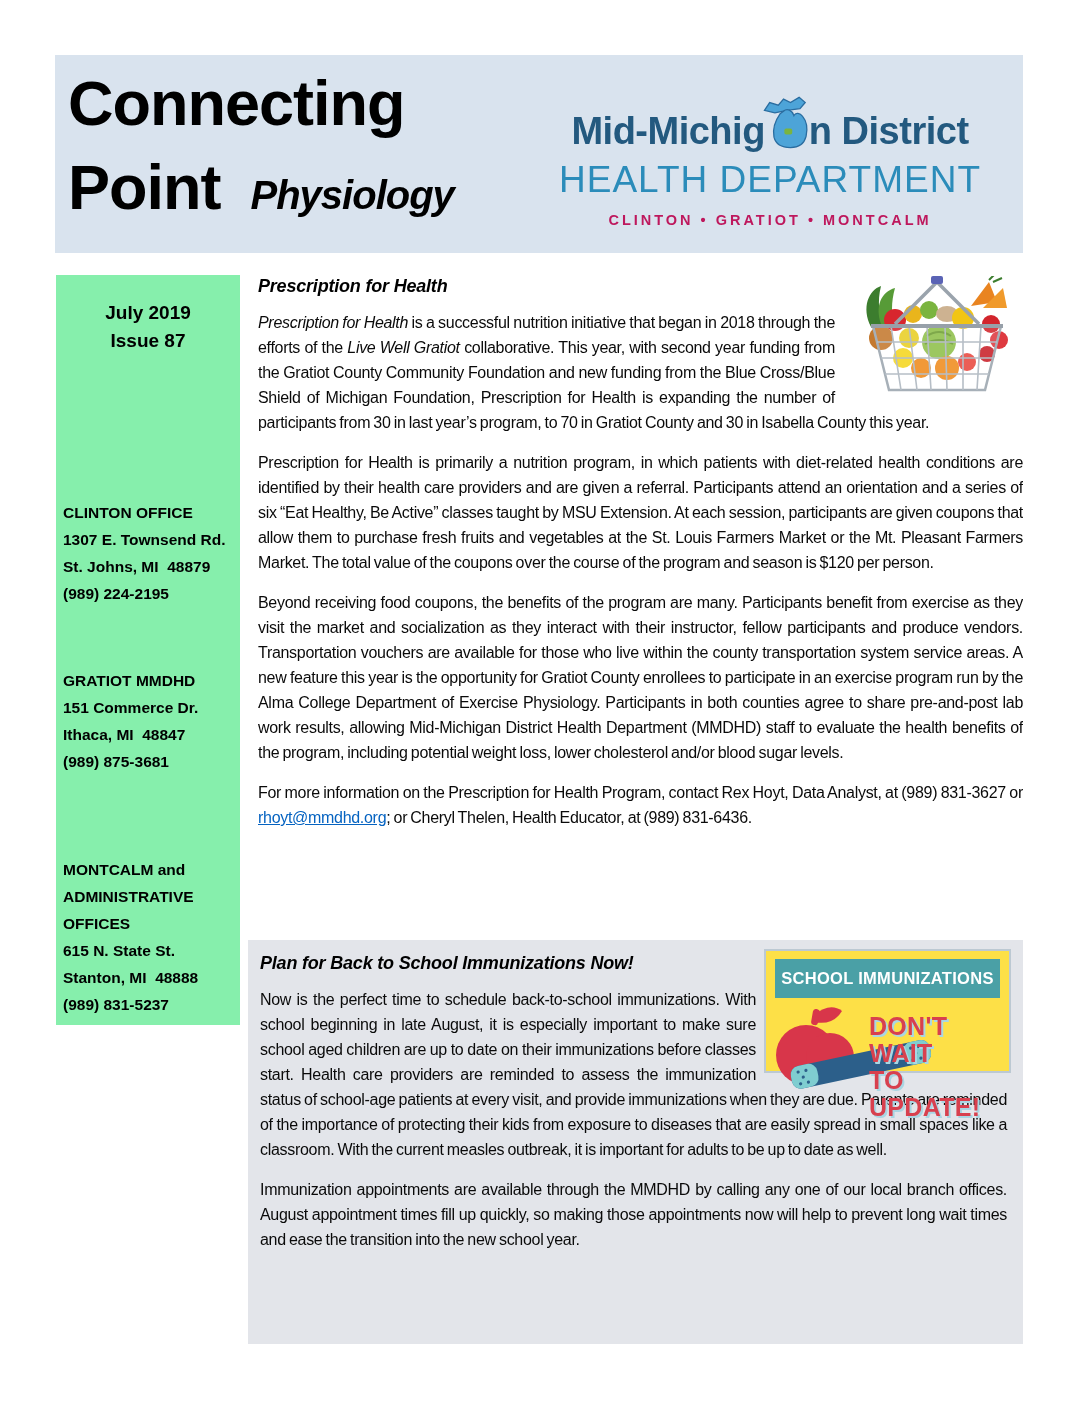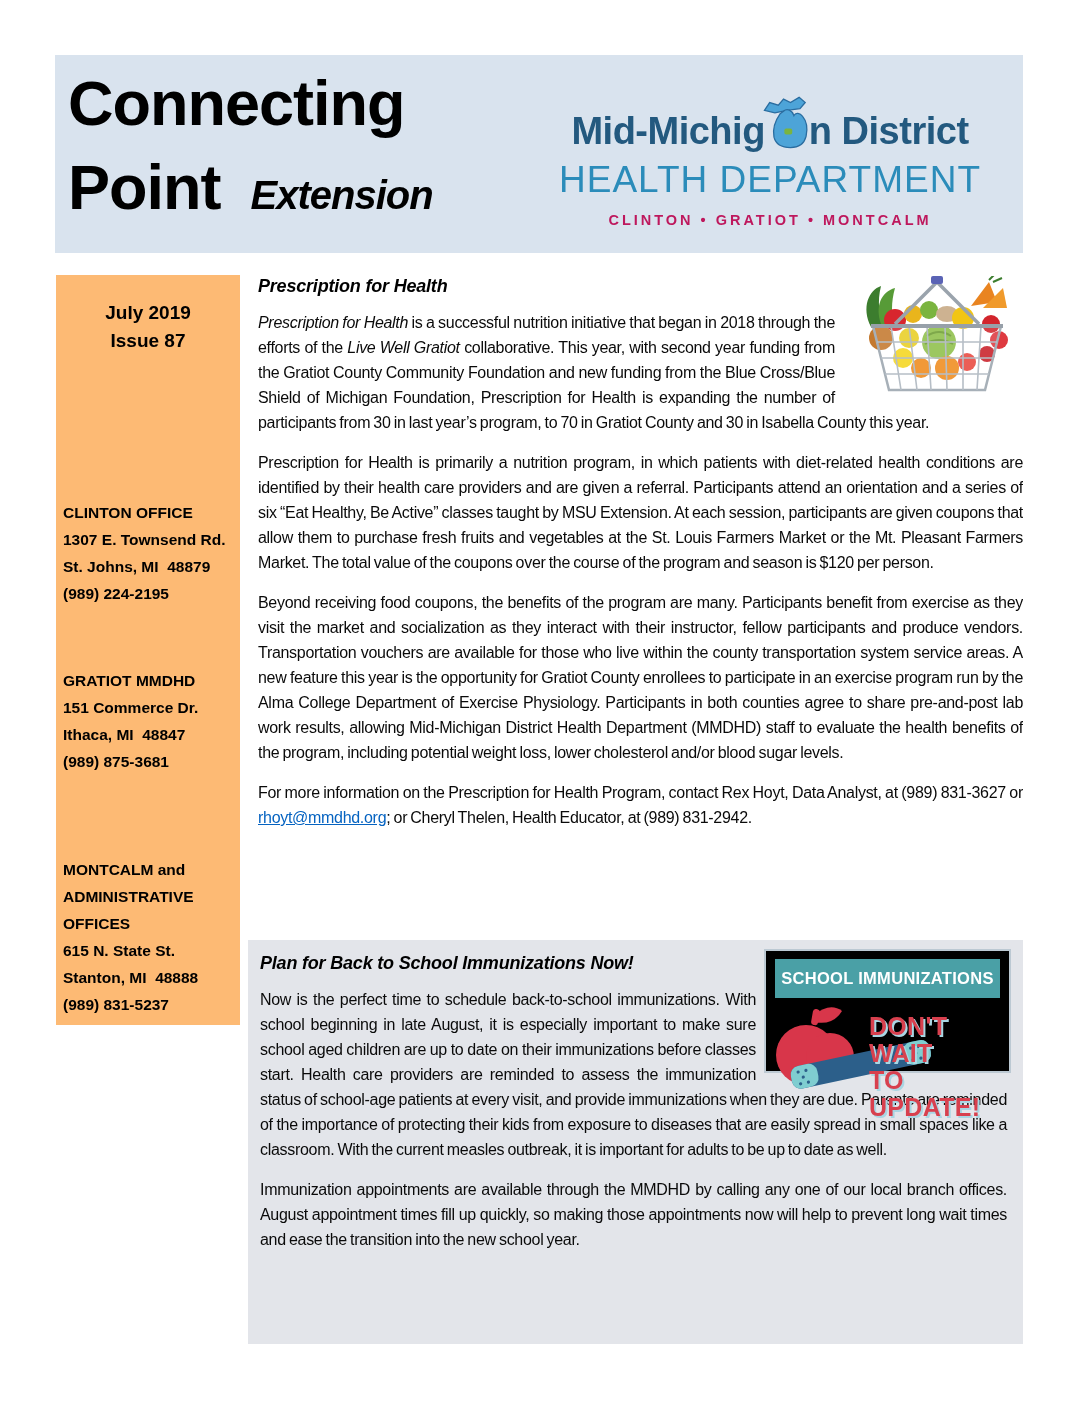--- a/index.html
+++ b/index.html
@@ -14,57 +14,57 @@
   .mast-sub{font-size:40px;font-style:italic;font-weight:bold;letter-spacing:-1px;margin-left:30px;}
 
   
   .logo{position:absolute;left:480px;top:44px;width:470px;text-align:center;}
   .logo-l1{font-size:38px;font-weight:bold;color:#23597f;letter-spacing:-0.5px;display:flex;justify-content:center;align-items:center;}
   .mitten{width:52px;height:64px;margin:0 -4px;transform:translateY(-12px);}
   .logo-l2{font-size:37px;color:#2b8cba;letter-spacing:1px;margin-top:-4px;}
   .logo-l3{font-size:14.5px;font-weight:bold;color:#be185d;letter-spacing:3px;margin-top:11px;text-align:center;}
 
   
-  .sidebar{position:absolute;left:56px;top:275px;width:184px;height:750px;background:#fdba74;font-weight:bold;}
+  .sidebar{position:absolute;left:56px;top:275px;width:184px;height:750px;background:#86efac;font-weight:bold;}
   .issue{position:absolute;top:24px;left:0;width:100%;text-align:center;font-size:19px;line-height:28px;}
   .office{position:absolute;left:7px;width:170px;font-size:15.5px;line-height:27px;}
   .office .addr{white-space:pre-wrap;}
   .o1{top:196px;margin-top:28px;} .o2{top:392px;} .o3{top:581px;}
   .side-foot{position:absolute;left:7px;top:827px;width:168px;font-size:15.5px;line-height:28.5px;}
   .link{color:#0563c1;text-decoration:underline;}
 
   
   .art1{position:absolute;left:248px;top:276px;width:775px;padding-left:10px;box-sizing:border-box;max-height:658px;overflow:hidden;}
   .art-head{font-size:18px;font-weight:bold;font-style:italic;margin:0 0 13px;letter-spacing:-0.2px;}
   p.body{font-size:16px;line-height:25px;text-align:justify;margin:0 0 15px;letter-spacing:-0.3px;word-spacing:-1px;color:#0a0a0a;}
   p.body i{font-style:italic;}
   .basket{float:right;width:172px;height:124px;margin:-4px 0 8px 16px;}
 
   
   .box2{position:absolute;left:248px;top:940px;width:775px;height:404px;background:#e3e5ea;
         box-sizing:border-box;padding:13px 16px 0 12px;overflow:hidden;}
-  .imm-card{float:right;width:247px;height:124px;background:#000000;border:2px solid #bcc9d3;
+  .imm-card{float:right;width:247px;height:124px;background:#fde047;border:2px solid #bcc9d3;
             box-sizing:border-box;position:relative;margin:-4px -4px 10px 8px;}
   .imm-banner{margin:8px 9px 0;height:39px;background:#4aa0a6;color:#fff;font-size:16.5px;font-weight:bold;
               display:flex;align-items:center;justify-content:center;letter-spacing:0.3px;}
   .imm-art{position:absolute;left:2px;top:44px;width:240px;height:98px;z-index:1;}
   .imm-warn{position:absolute;left:103px;top:62px;z-index:2;font-size:25px;font-weight:bold;color:#d8404e;
             line-height:27px;letter-spacing:0.3px;text-shadow:2px 2px 0 #a9d6e3;}
 </style>
 </head>
 <body>
 
 <div id="page">
 
   <div class="band">
     <div class="mast">
       <div class="mast-l1">Connecting</div>
       <div class="mast-l2">
           <span>Point</span>
-          <span class="mast-sub">Extension</span>
+          <span class="mast-sub">Physiology</span>
         </div>
     </div>
 
     <div class="logo">
       <div class="logo-l1">
           <span>Mid-Michig</span>
           <svg class="mitten" viewBox="0 0 60 72">
           <path d="M4,26 L10,17 L20,20 L26,13 L34,17 L44,11 L51,17 L45,24 L30,26 L16,29 Z" fill="#4da4d8" stroke="#2a6da0" stroke-width="1.5"></path>
           <path d="M22,30 C17,37 13,47 15,57 C17,65 24,69 34,69 C44,69 50,64 52,56 C54,47 53,39 48,33 C45,29 40,28 38,32 C36,26 30,23 26,27 Z" fill="#4da4d8" stroke="#2a6da0" stroke-width="1.5"></path>
           <rect x="27" y="47" width="9" height="7" rx="2" fill="#7ab43f"></rect>
@@ -134,21 +134,21 @@
         <path d="M26,70 L146,70 M30,86 L142,86 M34,102 L138,102" stroke="#b6bec6" stroke-width="1.6"></path>
         <path d="M20,54 L152,54" stroke="#97a0a9" stroke-width="4"></path>
         <path d="M44,52 L86,10 L128,52" fill="none" stroke="#9aa3ac" stroke-width="3.5"></path>
         <rect x="80" y="4" width="12" height="8" rx="2" fill="#5a63b5"></rect>
       </svg>
     </div>
     <h3 class="art-head">Prescription for Health</h3>
     <p class="body"><i>Prescription for Health</i><span> is a successful nutrition initiative that began in 2018 through the efforts of the </span><i>Live Well Gratiot</i><span> collaborative. This year, with second year funding from the Gratiot County Community Foundation and new funding from the Blue Cross/Blue Shield of Michigan Foundation, Prescription for Health is expanding the number of participants from 30 in last year’s program, to 70 in Gratiot County and 30 in Isabella County this year.</span></p>
     <p class="body">Prescription for Health is primarily a nutrition program, in which patients with diet-related health conditions are identified by their health care providers and are given a referral. Participants attend an orientation and a series of six “Eat Healthy, Be Active” classes taught by MSU Extension. At each session, participants are given coupons that allow them to purchase fresh fruits and vegetables at the St. Louis Farmers Market or the Mt. Pleasant Farmers Market. The total value of the coupons over the course of the program and season is $120 per person.</p>
     <p class="body">Beyond receiving food coupons, the benefits of the program are many. Participants benefit from exercise as they visit the market and socialization as they interact with their instructor, fellow participants and produce vendors. Transportation vouchers are available for those who live within the county transportation system service areas. A new feature this year is the opportunity for Gratiot County enrollees to participate in an exercise program run by the Alma College Department of Exercise Physiology. Participants in both counties agree to share pre-and-post lab work results, allowing Mid-Michigan District Health Department (MMDHD) staff to evaluate the health benefits of the program, including potential weight loss, lower cholesterol and/or blood sugar levels.</p>
-    <p class="body"><span>For more information on the Prescription for Health Program, contact Rex Hoyt, Data Analyst, at (989) 831-3627 or </span><a class="link" href="#">rhoyt@mmdhd.org</a><span>; or Cheryl Thelen, Health Educator, at (989) 831-2942.</span></p>
+    <p class="body"><span>For more information on the Prescription for Health Program, contact Rex Hoyt, Data Analyst, at (989) 831-3627 or </span><a class="link" href="#">rhoyt@mmdhd.org</a><span>; or Cheryl Thelen, Health Educator, at (989) 831-6436.</span></p>
   </main>
 
   <section class="box2">
     <div class="imm-card">
       <div class="imm-banner">SCHOOL IMMUNIZATIONS</div>
       <svg class="imm-art" viewBox="0 0 240 98">
         <path d="M46,20 q16,-13 28,-4 q-9,15 -28,11 Z" fill="#d8364a"></path>
         <rect x="44" y="14" width="7" height="16" rx="3" transform="rotate(10 47 22)" fill="#d8364a"></rect>
         <circle cx="38" cy="60" r="30" fill="#d8364a"></circle>
         <circle cx="62" cy="62" r="24" fill="#d8364a"></circle>

